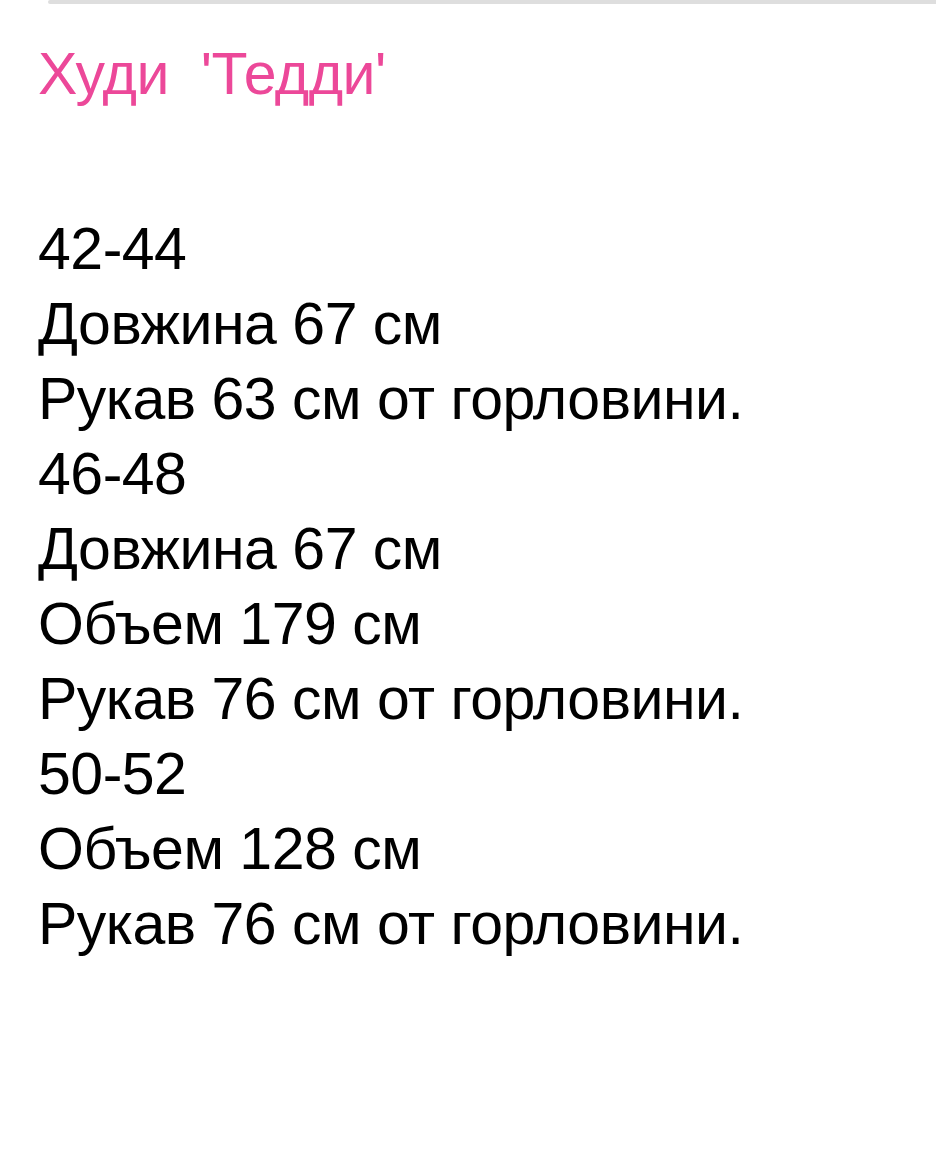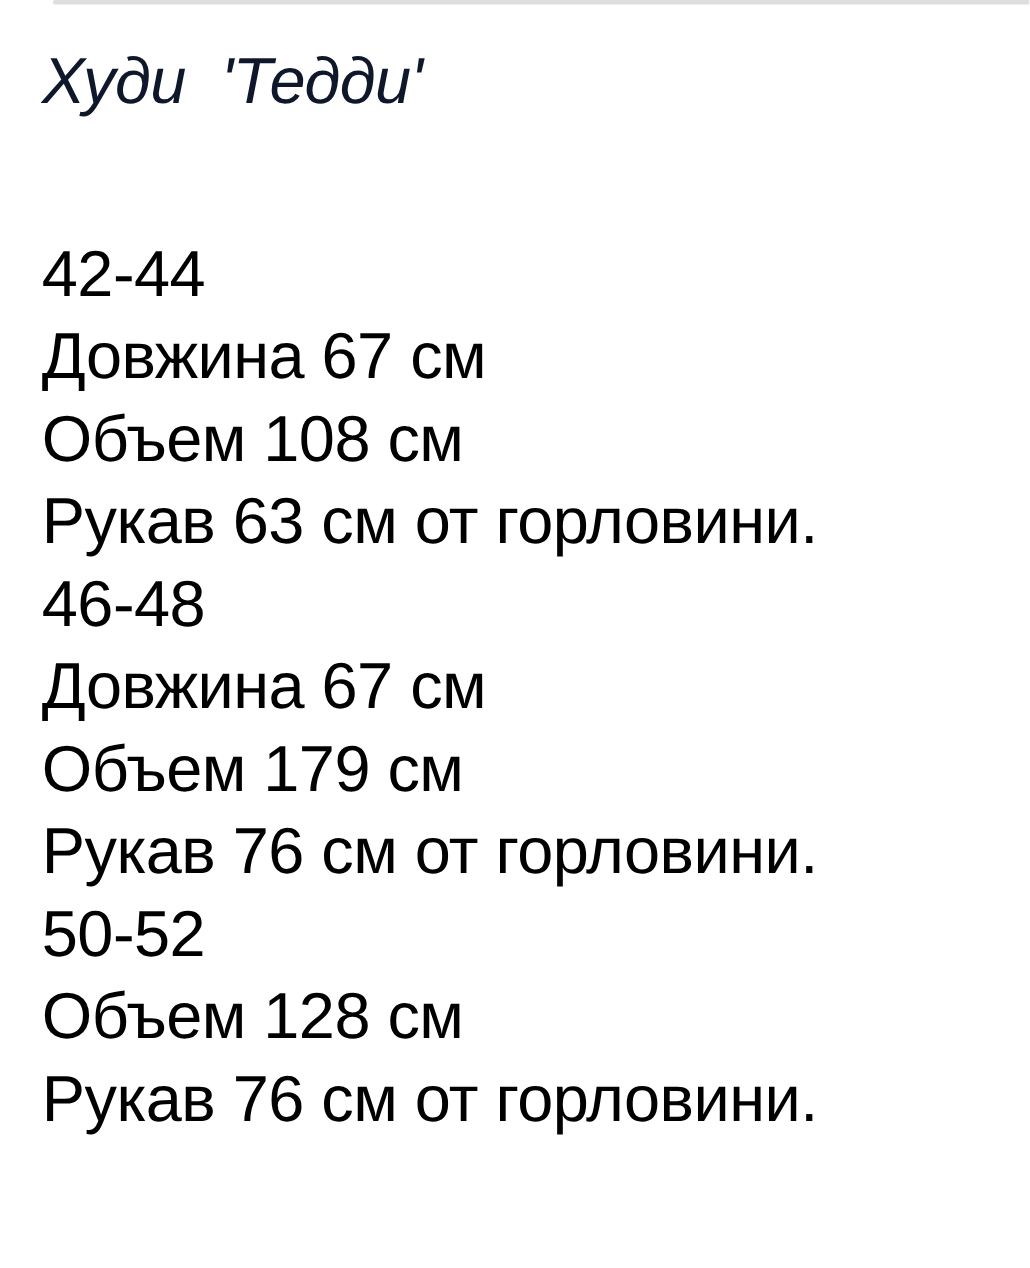--- a/index.html
+++ b/index.html
@@ -28,22 +28,21 @@
   .title {
     position: absolute;
     left: 38px;
     top: 37px;
     margin: 0;
     font-size: 59px;
     font-weight: 400;
     line-height: 75px;
     letter-spacing: -0.5px;
     white-space: pre-wrap;
-    color: #0f172a;
-    font-style: italic;
+    color: #ec4899;
   }
   .specs {
     position: absolute;
     left: 38px;
     top: 191px;
     font-size: 59px;
     font-weight: 400;
     line-height: 75px;
     letter-spacing: -0.5px;
     color: #000000;
@@ -59,21 +58,20 @@
 <div class="page">
 
   <div class="top-divider"></div>
 
   <h1 class="title">Худи  'Тедди'</h1>
 
   <div class="specs">
 
     <div class="spec-line">42-44</div>
     <div class="spec-line">Довжина 67 см</div>
-    <div class="spec-line">Объем 108 см</div>
     <div class="spec-line">Рукав 63 см от горловини.</div>
 
     <div class="spec-line">46-48</div>
     <div class="spec-line">Довжина 67 см</div>
     <div class="spec-line">Объем 179 см</div>
     <div class="spec-line">Рукав 76 см от горловини.</div>
 
     <div class="spec-line">50-52</div>
     <div class="spec-line">Объем 128 см</div>
     <div class="spec-line">Рукав 76 см от горловини.</div>

